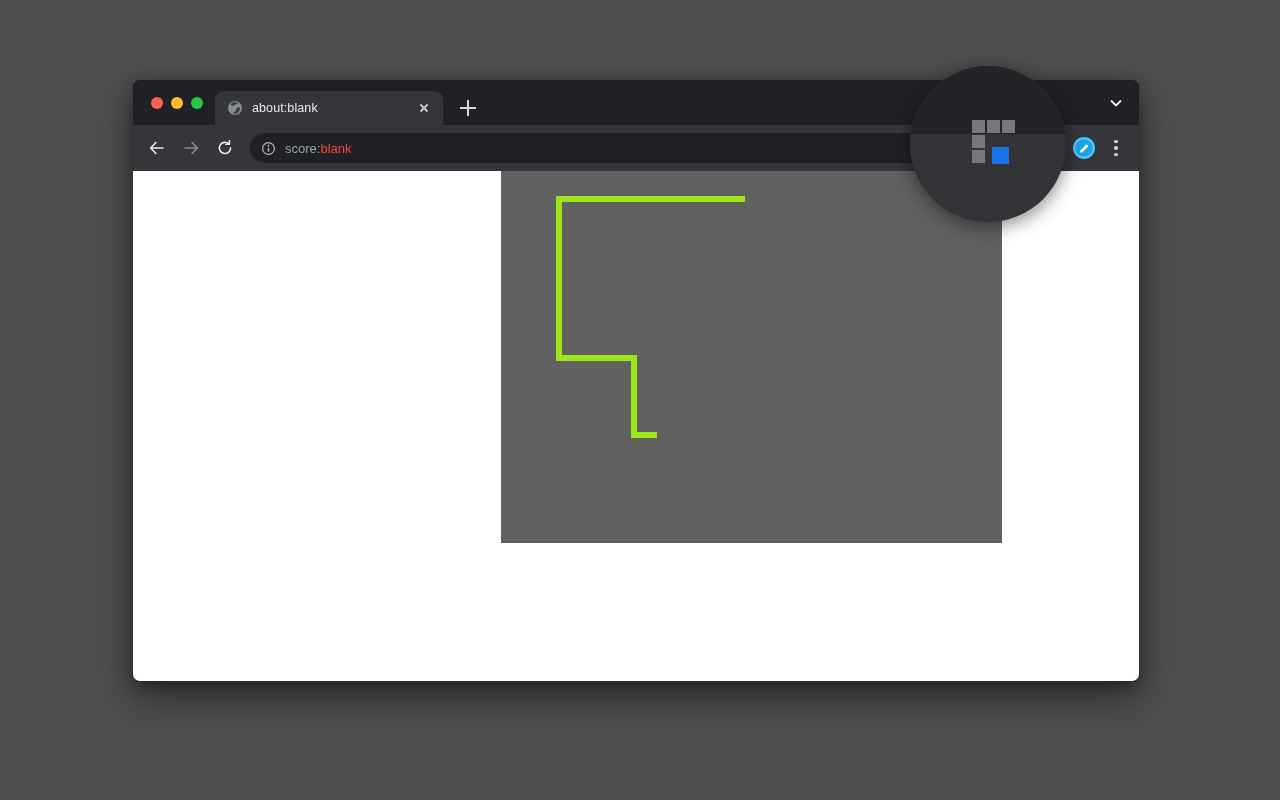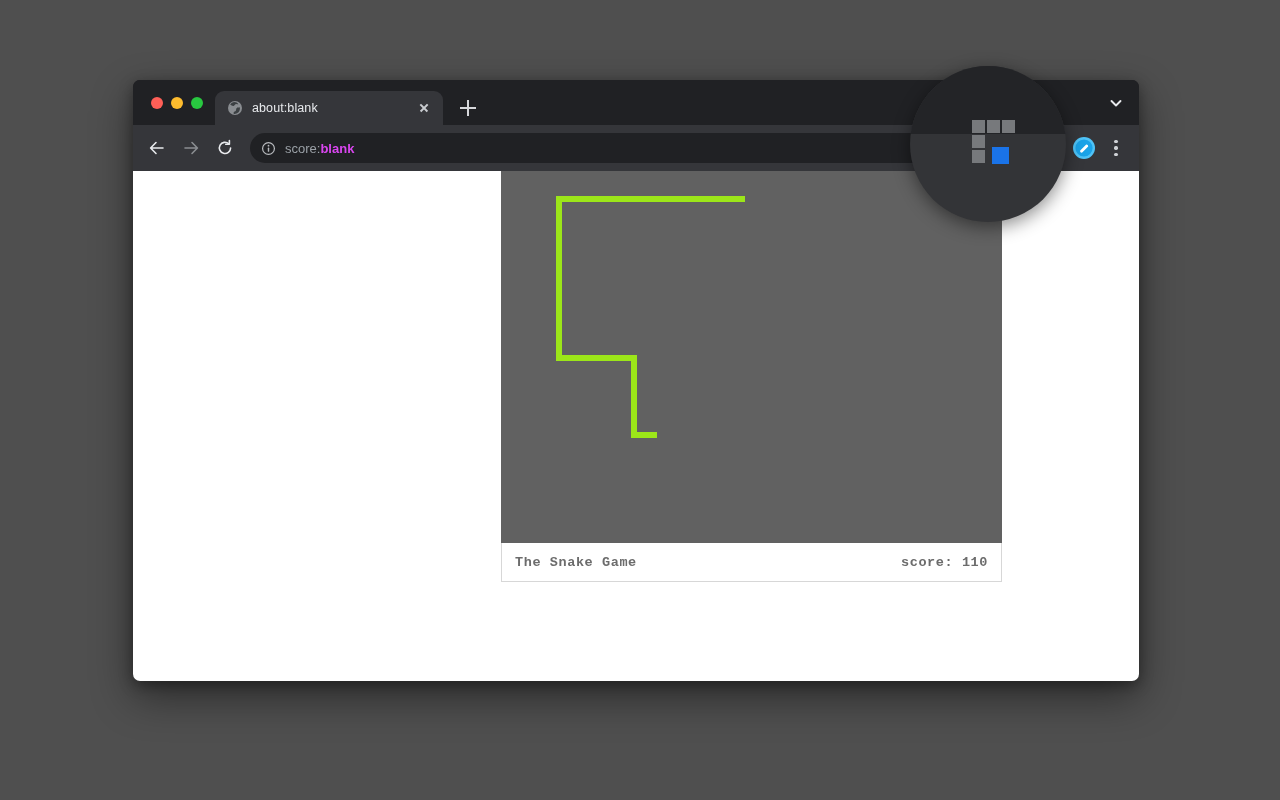--- a/index.html
+++ b/index.html
@@ -152,21 +152,21 @@
   }
 
   .omni-url {
     flex: 1 1 auto;
     font-size: 13px;
     color: #9aa0a6;
     white-space: nowrap;
     overflow: hidden;
     text-overflow: ellipsis;
   }
-  .omni-url b { color: #d946ef; font-weight: 700; }
+  .omni-url b { color: #ef4444; font-weight: 400; }
 
   .omni-action {
     width: 24px; height: 24px;
     display: flex; align-items: center; justify-content: center;
     border-radius: 50%;
     cursor: pointer;
     flex: 0 0 24px;
   }
 
   .ext-icon {
@@ -385,24 +385,20 @@
           <g fill="none" stroke="#9ce619" stroke-width="6" stroke-linecap="butt" stroke-linejoin="miter">
             <path d="M 57 28 L 244 28"></path>
             <path d="M 58 25 L 58 186"></path>
             <path d="M 55 187 L 136 187"></path>
             <path d="M 133 184 L 133 265"></path>
             <path d="M 130 264 L 156 264"></path>
           </g>
         </svg>
       </div>
 
-      <div class="status-bar">
-        <span>The Snake Game</span>
-        <span>score: 110</span>
-      </div>
     </div>
   </div>
 </div>
 
 <div class="spotlight">
   <div class="spotlight-top"></div>
   <div class="spot-grid">
     <div class="cell cell-body" style="left:14px; top:0px;"></div>
     <div class="cell cell-body" style="left:29px; top:0px;"></div>
     <div class="cell cell-body" style="left:44px; top:0px;"></div>

